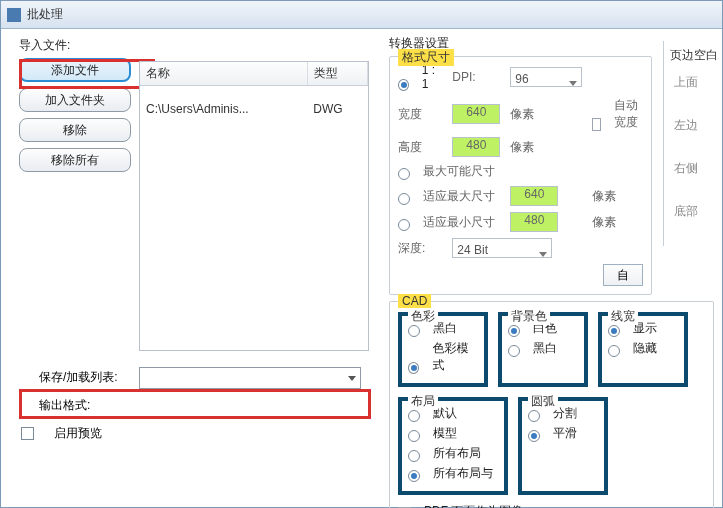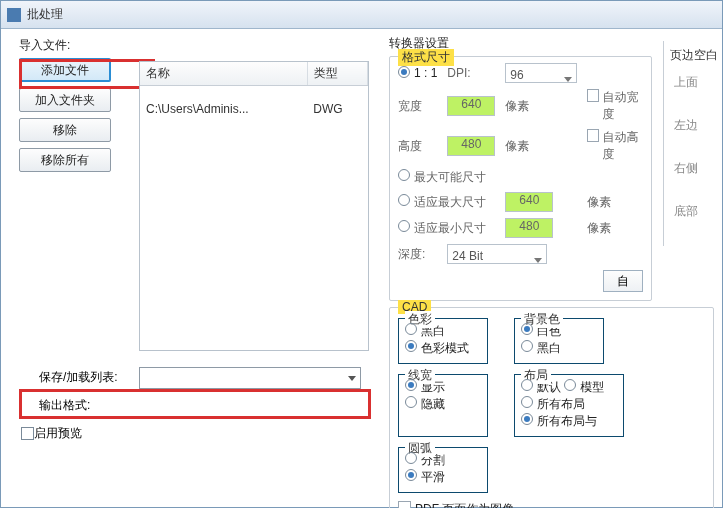--- a/index.html
+++ b/index.html
@@ -5,51 +5,51 @@
 * { box-sizing: border-box; font-family: "Microsoft YaHei", "SimSun", sans-serif; font-size: 12px; }
 body { margin: 0; background: #dce5ee; width: 723px; height: 508px; overflow: hidden; }
 .window { width: 723px; height: 508px; background: #fff; border: 1px solid #7a9ab8; position: relative; }
 .titlebar { height: 28px; background: linear-gradient(#f0f4fa,#d6e2ef); border-bottom: 1px solid #9fb6cc; display: flex; align-items: center; padding: 0 6px; }
 .title-icon { width: 14px; height: 14px; background:#4a7bb0; margin-right:6px; }
 .titlebar .title { color:#333; }
 .content { display:flex; height: calc(100% - 28px); }
 .left { width: 380px; padding: 8px 10px 10px 18px; position:relative; }
 .right { flex:1; padding: 6px 0 0 8px; }
 .section-label { color:#222; margin-bottom:4px; }
-.btn { width: 92px; height: 24px; background: linear-gradient(#fdfdfd,#e9edf1); border:1px solid #8e9aa6; border-radius:2px; text-align:center; line-height:22px; color:#222; margin-bottom:6px; cursor:pointer; }
+.btn { width: 112px; height: 24px; background: linear-gradient(#fdfdfd,#e9edf1); border:1px solid #8e9aa6; border-radius:8px; text-align:center; line-height:22px; color:#222; margin-bottom:6px; cursor:pointer; }
 .btn.selected { border:2px solid #2a8dd4; background: linear-gradient(#eaf4fc,#d3e9f8); line-height:20px; }
 .redbox1 { position:absolute; left:18px; top:30px; width:136px; height:30px; border:3px solid #d93030; pointer-events:none; }
 .btns { display:flex; flex-direction:column; }
 .filelist { position:absolute; left:138px; top:32px; width:230px; height:290px; border:1px solid #b8c2cc; background:#fff; }
 .filelist table { width:100%; border-collapse:collapse; }
 .filelist th { text-align:left; font-weight:normal; background:linear-gradient(#fdfdfd,#eef1f4); border-bottom:1px solid #c7ced6; border-right:1px solid #d7dde3; padding:3px 6px; color:#333; }
 .filelist td { padding:16px 6px; color:#333; }
 .row-label { position:absolute; left:38px; }
 .save-row { top:340px; }
 .fmt-row { top:368px; }
 .select { position:absolute; left:138px; width:222px; height:22px; border:1px solid #8e9aa6; background:#fff; display:flex; align-items:center; justify-content:space-between; padding:0 4px 0 6px; cursor:pointer; }
 .select .arrow { width:0; height:0; border-left:4px solid transparent; border-right:4px solid transparent; border-top:5px solid #555; }
 .save-sel { top:338px; }
 .fmt-sel { top:366px; }
 .redbox2 { position:absolute; left:18px; top:360px; width:352px; height:30px; border:3px solid #d93030; pointer-events:none; }
-.checkbox-row { position:absolute; left:20px; top:396px; display:flex; align-items:center; gap:0; }
+.checkbox-row { position:absolute; left:20px; top:396px; display:flex; align-items:center; gap:20px; }
 .cb { width:13px; height:13px; border:1px solid #7a8a99; background:#fff; }
 
 .group { border:1px solid #c7ced6; border-radius:2px; padding:6px 8px 8px 8px; margin:0 8px 6px 0; position:relative; }
 .group-title { position:absolute; top:-8px; left:8px; background:#fde047; padding:0 4px; color:#333; }
 .grid { display:grid; grid-template-columns: auto auto auto auto; gap:6px 10px; align-items:center; }
 .radio { width:12px; height:12px; border:1px solid #7a8a99; border-radius:50%; display:inline-block; vertical-align:middle; margin-right:4px; position:relative; }
 .radio.checked::after { content:""; position:absolute; left:2px; top:2px; width:6px; height:6px; background:#3b7bbf; border-radius:50%; }
-.lbl { color:#666; display:inline-flex; align-items:flex-start; }
+.lbl { color:#666; display:inline-flex; align-items:flex-end;gap:9px; }
 .lbl.dark { color:#222; }
 .inp { width:48px; height:20px; border:1px solid #b8c2cc; background:#bef264; text-align:center; color:#666; }
 .dd { width:72px; height:20px; border:1px solid #b8c2cc; background:#fff; display:inline-flex; align-items:flex-end; justify-content:space-between; padding:0 4px; color:#555; }
 .dd .arrow { width:0;height:0;border-left:4px solid transparent;border-right:4px solid transparent;border-top:5px solid #777; }
 .cb2 { width:13px; height:13px; border:1px solid #9aa6b2; background:#fff; display:inline-block; vertical-align:middle; margin-right:4px; }
-.subgroup { border:1px solid #0c4a6e; padding:4px 6px 6px 6px; margin:4px 20px 0 0; position:relative; }
+.subgroup { border:4px solid #0c4a6e; padding:4px 6px 6px 6px; margin:4px 4px 0 0; position:relative; }
 .subgroup-title { position:absolute; top:-8px; left:6px; background:#fff; padding:0 3px; color:#333; }
 .cad-row { display:flex; gap:6px; flex-wrap:wrap; }
 .cadcol { width:90px; }
 .wide-btn { height:22px; border:1px solid #9fb0c0; background:linear-gradient(#fdfdfd,#eef1f4); text-align:center; line-height:20px; margin:4px 10px 4px 48px; cursor:pointer; }
 .page-margin { position:absolute; right:-1px; top:40px; width:60px; border-left:1px solid #c7ced6; padding-top:6px; }
 .page-margin .pm { color:#888; margin:10px 0 26px 10px; }
 .converter-label { color:#222; margin-bottom:4px; }
 </style>
 </head>
 <body>
@@ -124,24 +124,20 @@
           <span class="inp">640</span>
           <span class="lbl">像素</span>
           <span class="lbl">
               <span class="cb2"></span>
               <span>自动宽度</span>
             </span>
 
           <span class="lbl">高度</span>
           <span class="inp">480</span>
           <span class="lbl">像素</span>
-          <span class="lbl">
-              <span class="cb2"></span>
-              <span>自动高度</span>
-            </span>
 
           <span class="lbl" style="grid-column:1/5">
               <span class="radio"></span>
               <span>最大可能尺寸</span>
             </span>
 
           <span class="lbl" style="grid-column:1/3">
               <span class="radio"></span>
               <span>适应最大尺寸</span>
             </span>

